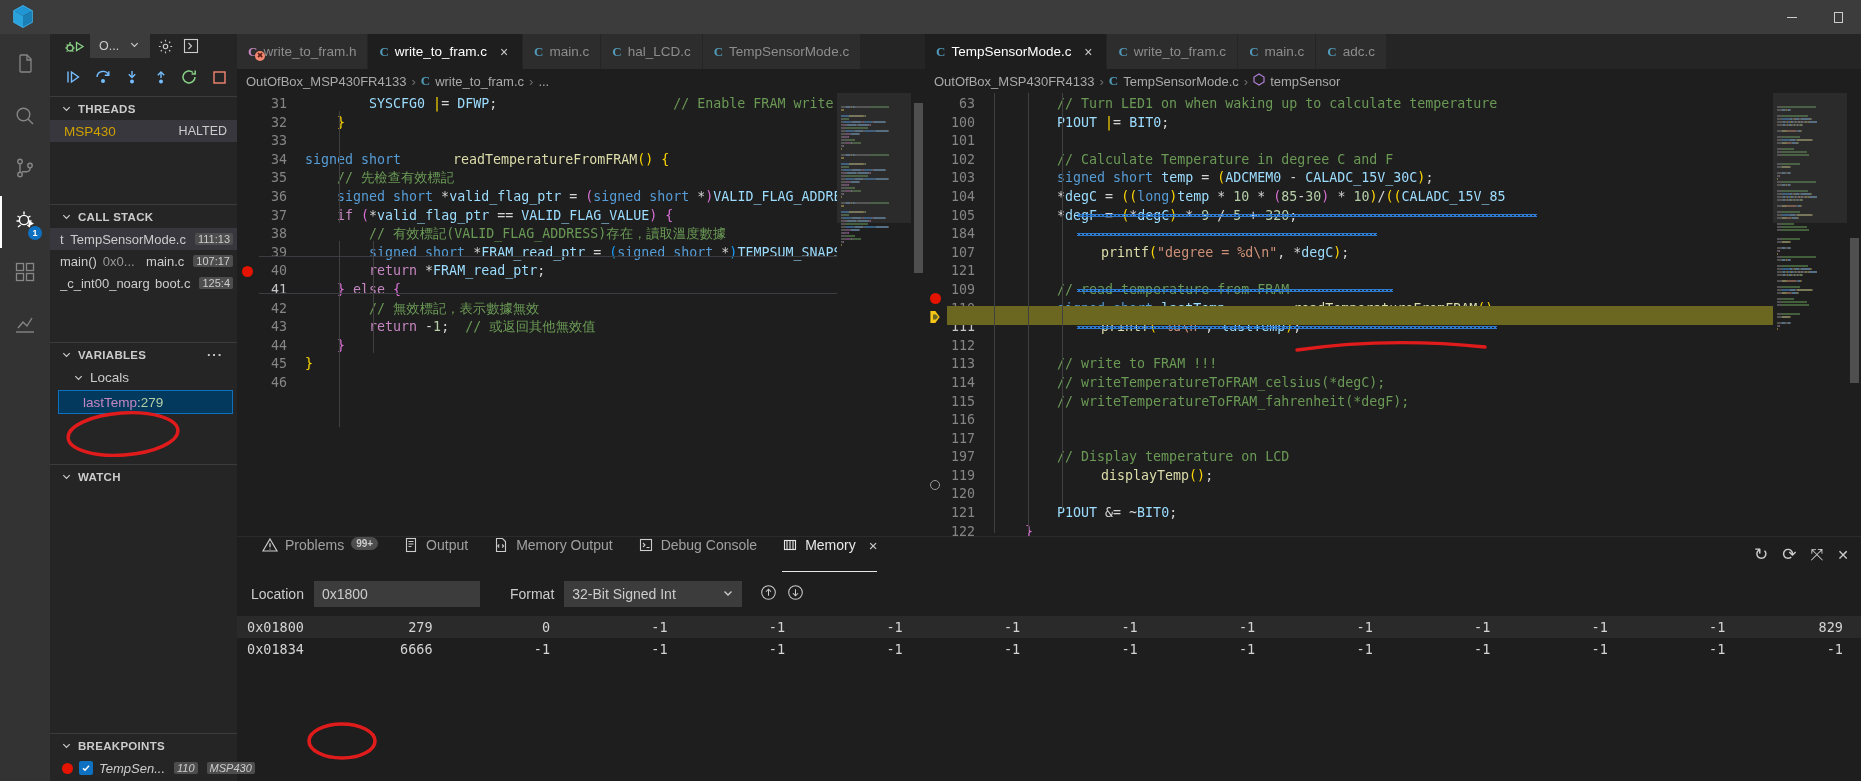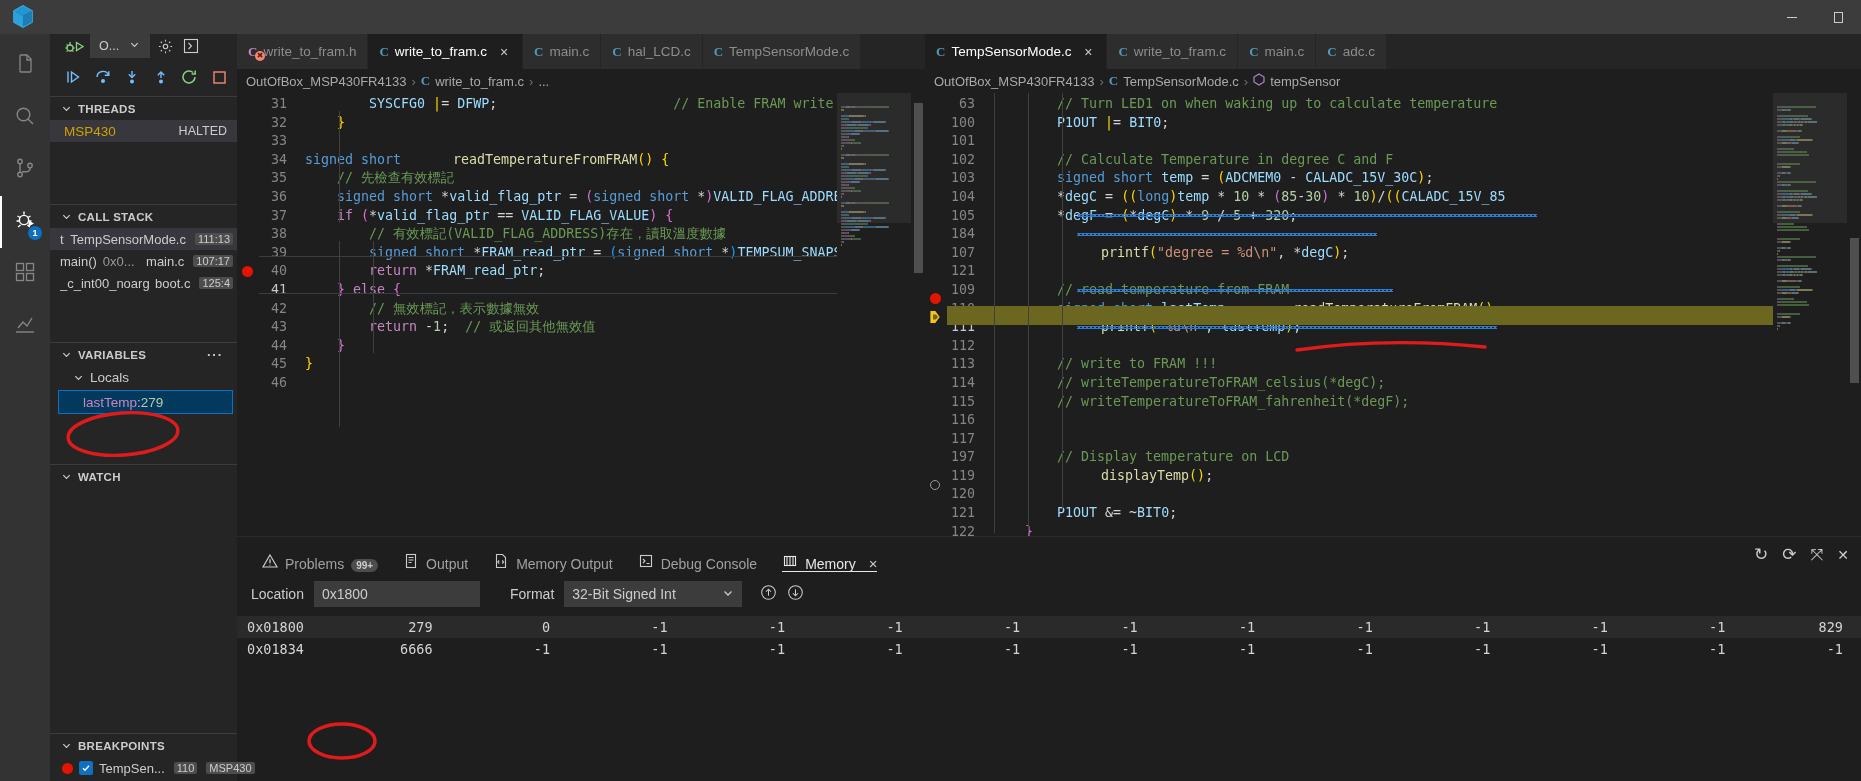--- a/index.html
+++ b/index.html
@@ -178,21 +178,21 @@
   .bp-hollow { position: absolute; width: 10px; height: 10px; border-radius: 50%; border: 1px solid #9a9a9a; left: 5px; }
   .cur-arrow { position: absolute; left: 3px; color: #ffcc00; font-size: 15px; line-height: 1; }
 
   .indent-guide { position: absolute; top: 0; bottom: 0; width: 1px; background: #404040; }
 
   
   .panel { height: 245px; flex: 0 0 245px; background: #1e1e1e; display: flex; flex-direction: column;
            border-top: 1px solid #2b2b2b;}
   .panel-tabs { height: 35px; flex: 0 0 35px; display: flex; align-items: center; padding-left: 14px; gap: 3px;
                 position: relative; }
-  .ptab { display: flex; align-items: flex-end; gap: 7px; padding: 0 11px; height: 35px; font-size: 14px;
+  .ptab { display: flex; align-items: flex-start; gap: 7px; padding: 0 11px; height: 35px; font-size: 14px;
           color: #a0a0a0; position: relative; }
   .ptab.active { color: #e7e7e7; }
   .ptab.active::after { content:""; position:absolute; left:11px; right:11px; bottom:0; height:1px; background:#e7e7e7;}
   .pbadge { background: #4d4d4d; color: #cccccc; font-size: 10px; border-radius: 9px; padding: 1px 5px; font-weight: bold;}
   .ptab-close { margin-left: 6px; font-size: 15px; color: #cccccc; }
   .panel-actions { position: absolute; right: 12px; display: flex; gap: 14px; align-items: center; color: #cccccc; }
 
   .mem-toolbar { height: 44px; flex: 0 0 44px; display: flex; align-items: center; gap: 10px; padding-left: 14px; }
   .mt-label { font-size: 14px; color: #cccccc; }
   .mem-input {
@@ -459,21 +459,21 @@
 
       <div class="section">
         <div class="sec-header">
           <span class="chev">
             <svg width="11" height="11" viewBox="0 0 12 12" fill="none" stroke="#cccccc" stroke-width="1.3">
                 <path d="M2.5 4.5L6 8l3.5-3.5"></path>
               </svg>
           </span>
           <span>BREAKPOINTS</span>
         </div>
-        <div style="display:flex;align-items:center;gap:6px;padding:2px 6px 4px 12px;font-size:13px;height:24px;">
+        <div style="display:flex;align-items:center;gap:6px;padding:2px 6px 4px 12px;font-size:13px;height:24px;font-style:italic;">
           <span style="width:11px;height:11px;border-radius:50%;background:#e51400;flex:0 0 11px;"></span>
           <span style="width:14px;height:14px;background:#0e70c0;border-radius:2px;display:flex;align-items:center;justify-content:center;flex:0 0 14px;">
             <svg width="10" height="10" viewBox="0 0 10 10" fill="none" stroke="#ffffff" stroke-width="1.5">
                 <path d="M2 5.2L4 7.2 8 2.8"></path>
               </svg>
           </span>
           <span>TempSen...</span>
           <span class="stack-pos">110</span>
           <span class="stack-pos">MSP430</span>
         </div>

